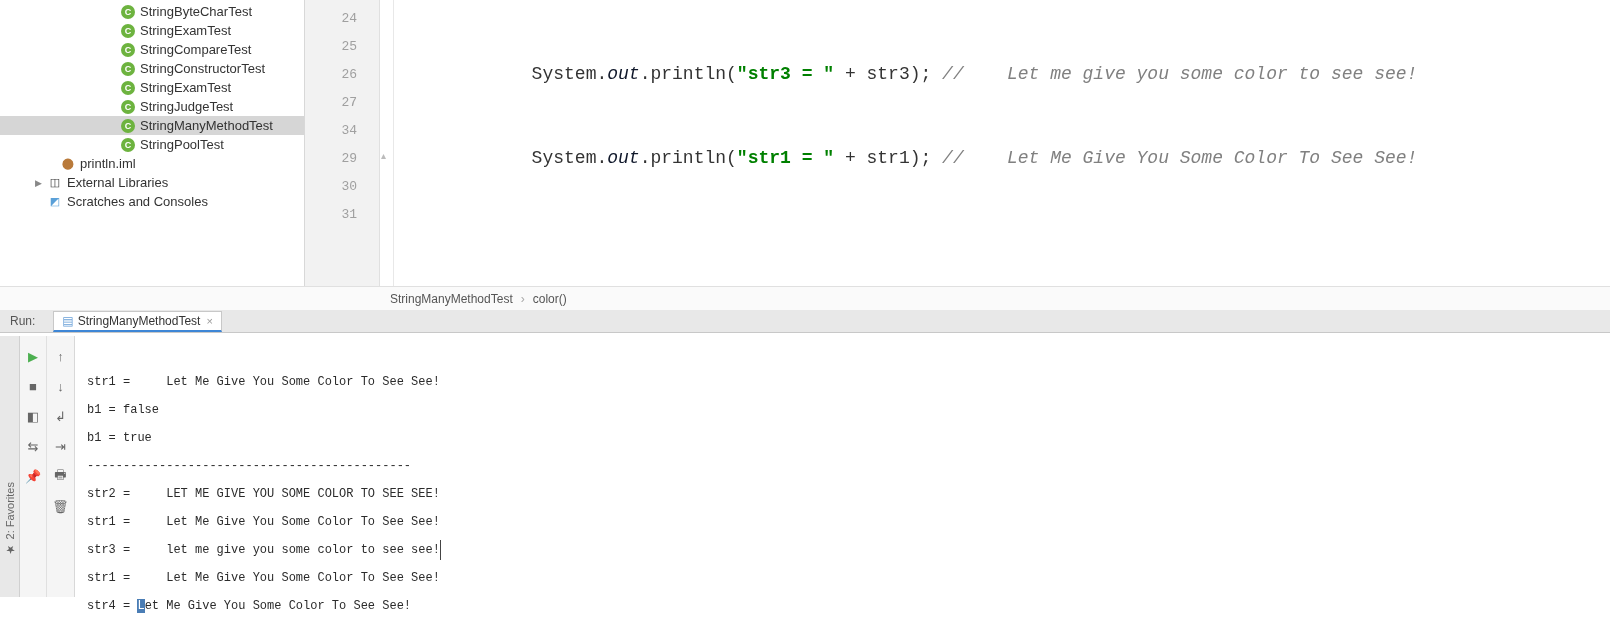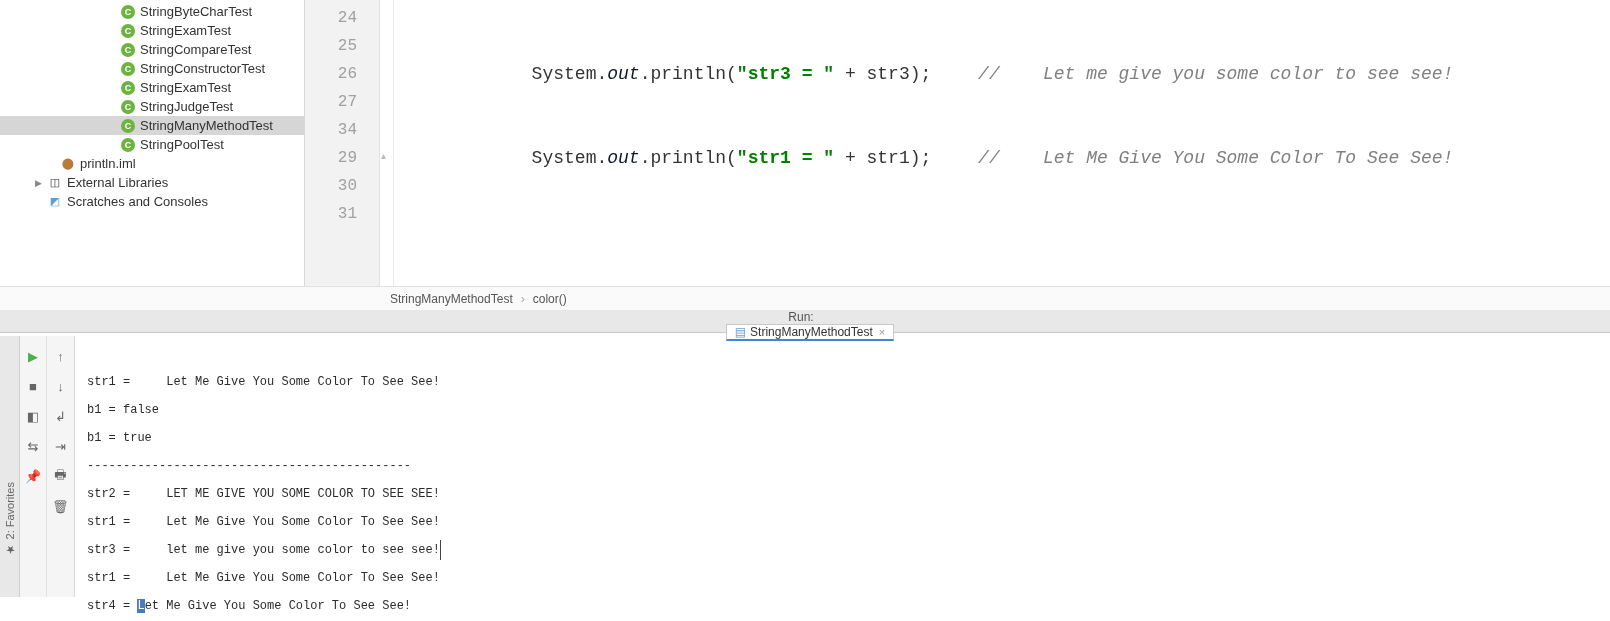--- a/index.html
+++ b/index.html
@@ -59,21 +59,21 @@
     padding-top: 4px;
   }
   .gutter-line {
     height: 28px;
     display: flex;
     align-items: center;
     justify-content: flex-end;
     padding-right: 22px;
     color: #a0a0a0;
     font-family: Consolas, "Courier New", monospace;
-    font-size: 16px;
+    font-size: 13px;
   }
   .fold-gutter {
     width: 14px;
     background: #fff;
     border-right: 1px solid #e8e8e8;
     position: relative;
   }
   .fold-mark {
     position: absolute;
     left: 1px;
@@ -86,21 +86,21 @@
     font-family: Consolas, "Courier New", monospace;
     font-size: 18px;
     line-height: 28px;
     padding-top: 4px;
     overflow: hidden;
     white-space: pre;
   }
   .code-line { height: 28px; padding-left: 8px; }
   .field { color: #0f172a; font-style: italic; }
   .str { color: #008000; font-weight: bold; }
-  .cmnt { color: #808080; font-style: italic; margin-left: 36px; }
+  .cmnt { color: #808080; font-style: italic; }
   .breadcrumb {
     height: 24px;
     border-top: 1px solid #e0e0e0;
     background: #fafafa;
     display: flex; align-items: center;
     padding-left: 390px;
     font-size: 12px;
     color: #555;
   }
   .bc-sep { margin: 0 8px; color: #aaa; }
@@ -112,21 +112,20 @@
   .run-header {
     position: absolute;
     top: 310px;
     left: 0; right: 0;
     height: 23px;
     display: flex; align-items: center;
     background: #e8e8e8;
     border-bottom: 1px solid #c8c8c8;
     padding-left: 10px;
     font-size: 12px;
-    flex-direction: column;
   }
   .run-label { color: #555; margin-right: 18px; }
   .run-tab {
     background: #fff;
     height: 21px;
     display: flex; align-items: center;
     padding: 0 8px;
     border: 1px solid #c8c8c8;
     border-bottom: 2px solid #3e86d6;
     font-size: 12px;

